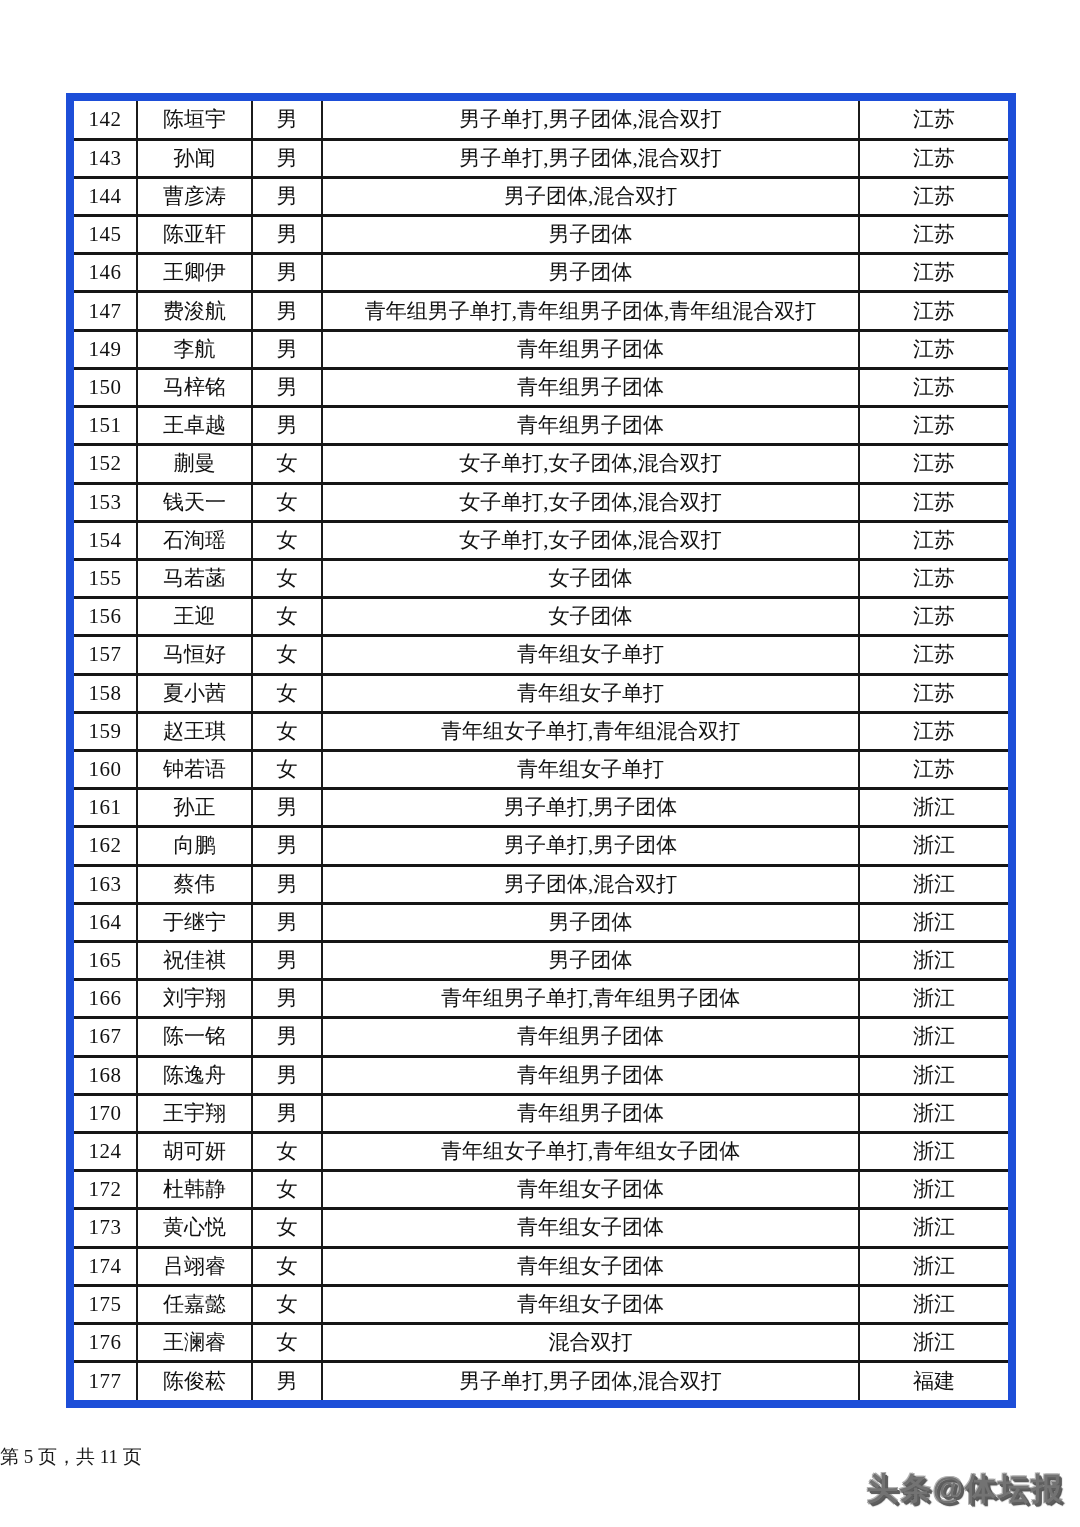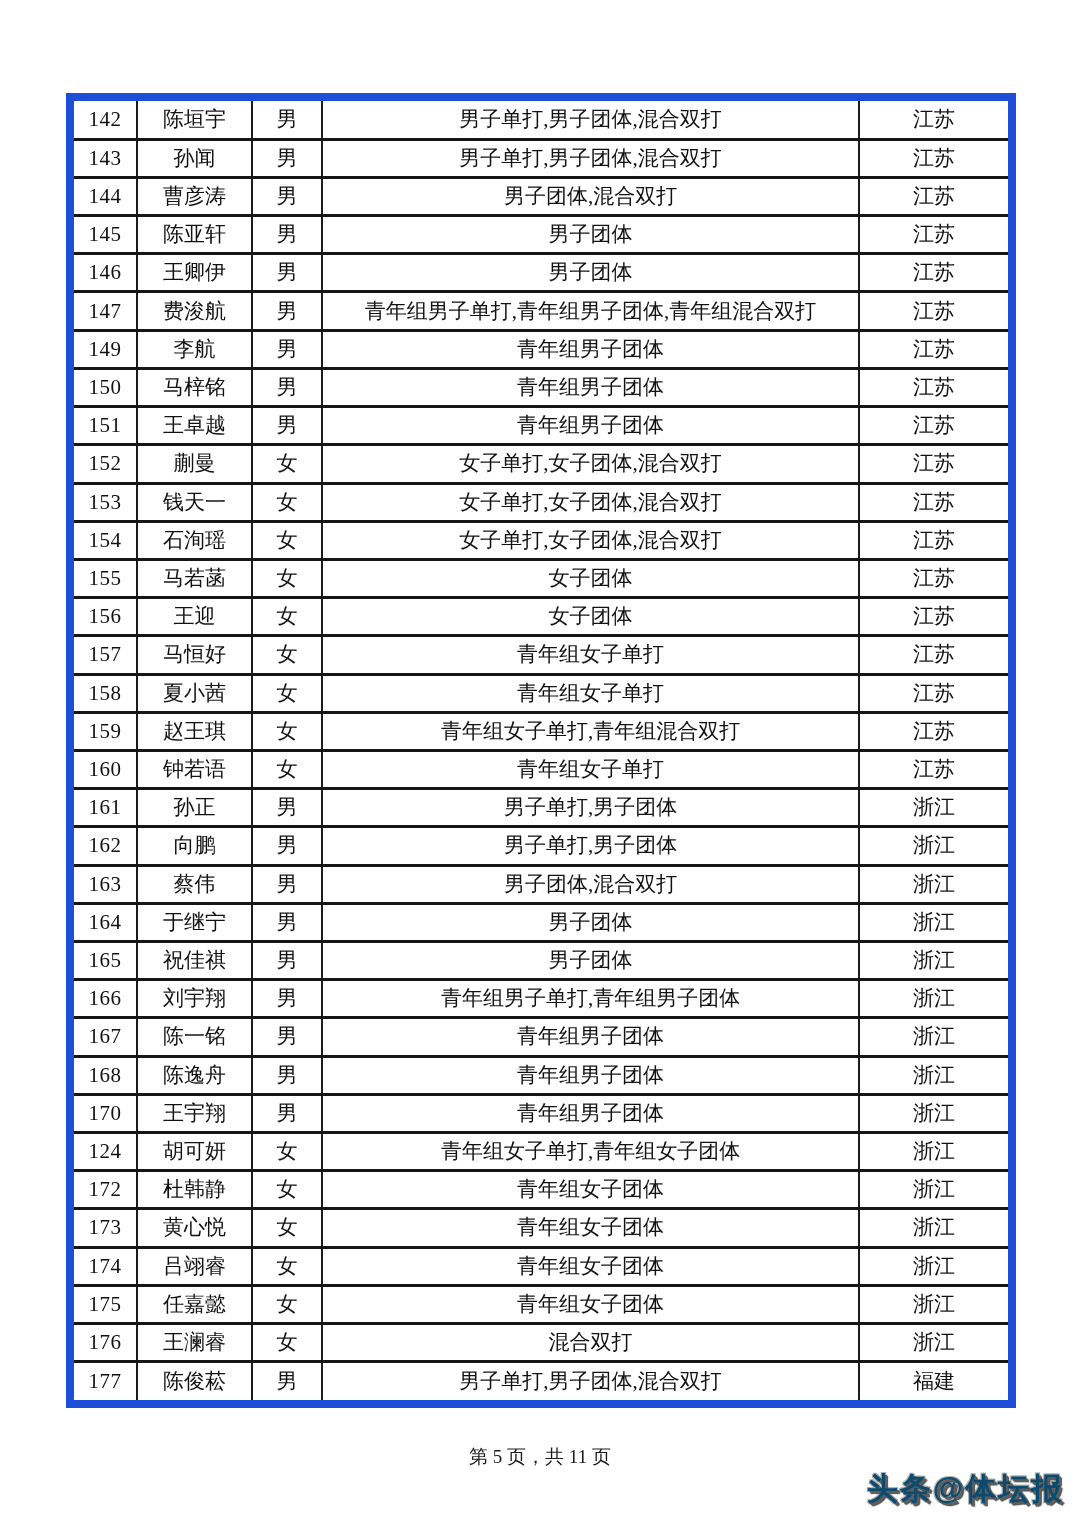--- a/index.html
+++ b/index.html
@@ -42,34 +42,33 @@
   }
   td.cell-no {
     font-size: 20px;
     letter-spacing: 0.5px;
   }
   .footer {
     position: absolute;
     left: 0;
     top: 1444px;
     width: 100%;
-    text-align: center;
     font-size: 19px;
     color: #1a1a1a;
     font-family: "Liberation Serif", "DejaVu Serif", serif;
   }
   .watermark {
     position: absolute;
     right: 16px;
     top: 1468px;
     font-size: 31px;
     font-weight: bold;
     letter-spacing: 2px;
     font-family: "Liberation Sans", "DejaVu Sans", sans-serif;
-    color: #0c4a6e;
+    color: #737373;
     text-shadow:
       2px 2px 0 #5e5e5e,
       3px 3px 1px #4f4f4f,
       -1px -1px 0 #b5b5b5,
       1px -1px 0 #a8a8a8,
       -1px 1px 0 #a8a8a8,
       1px 1px 0 #7a7a7a;
     user-select: none;
   }
 </style>

